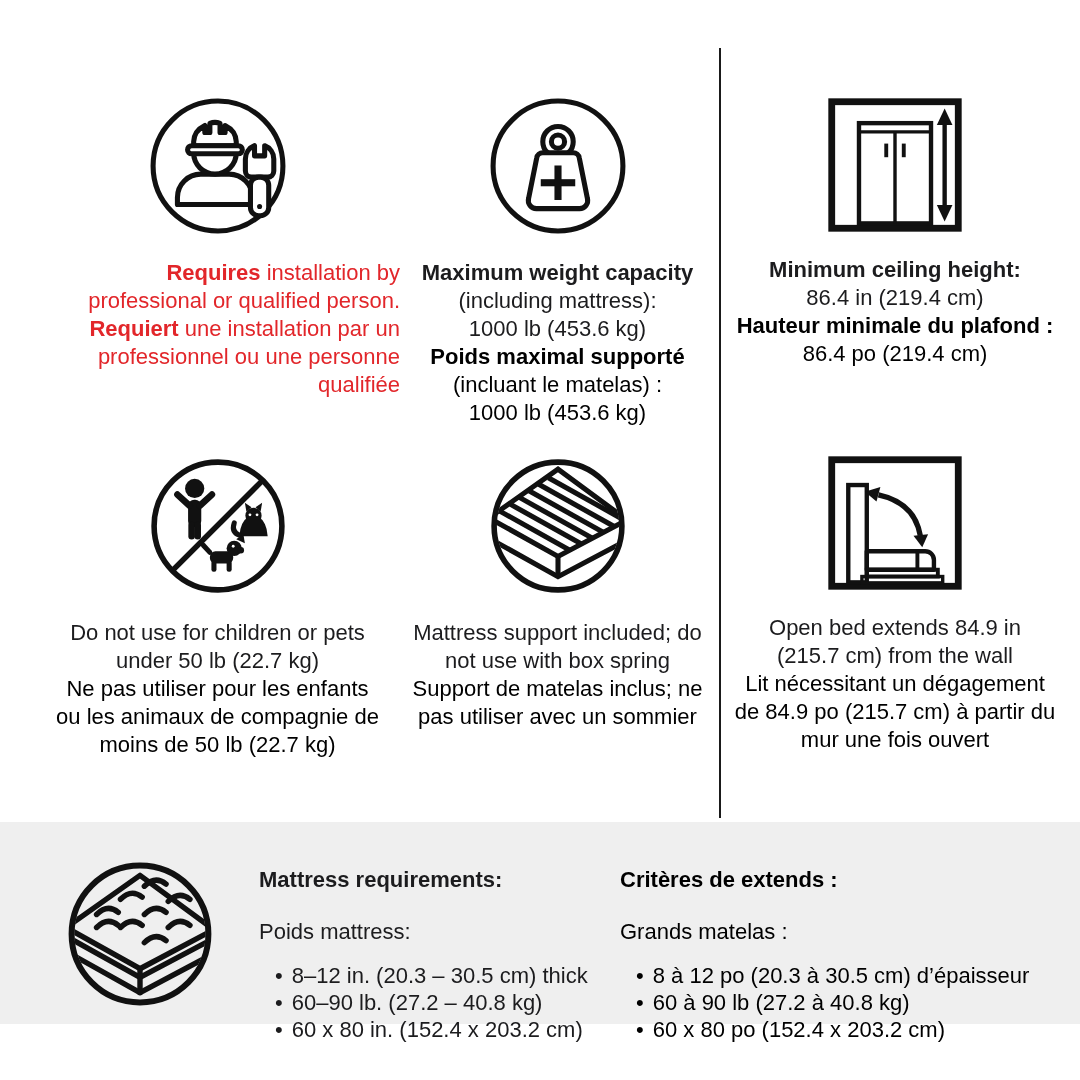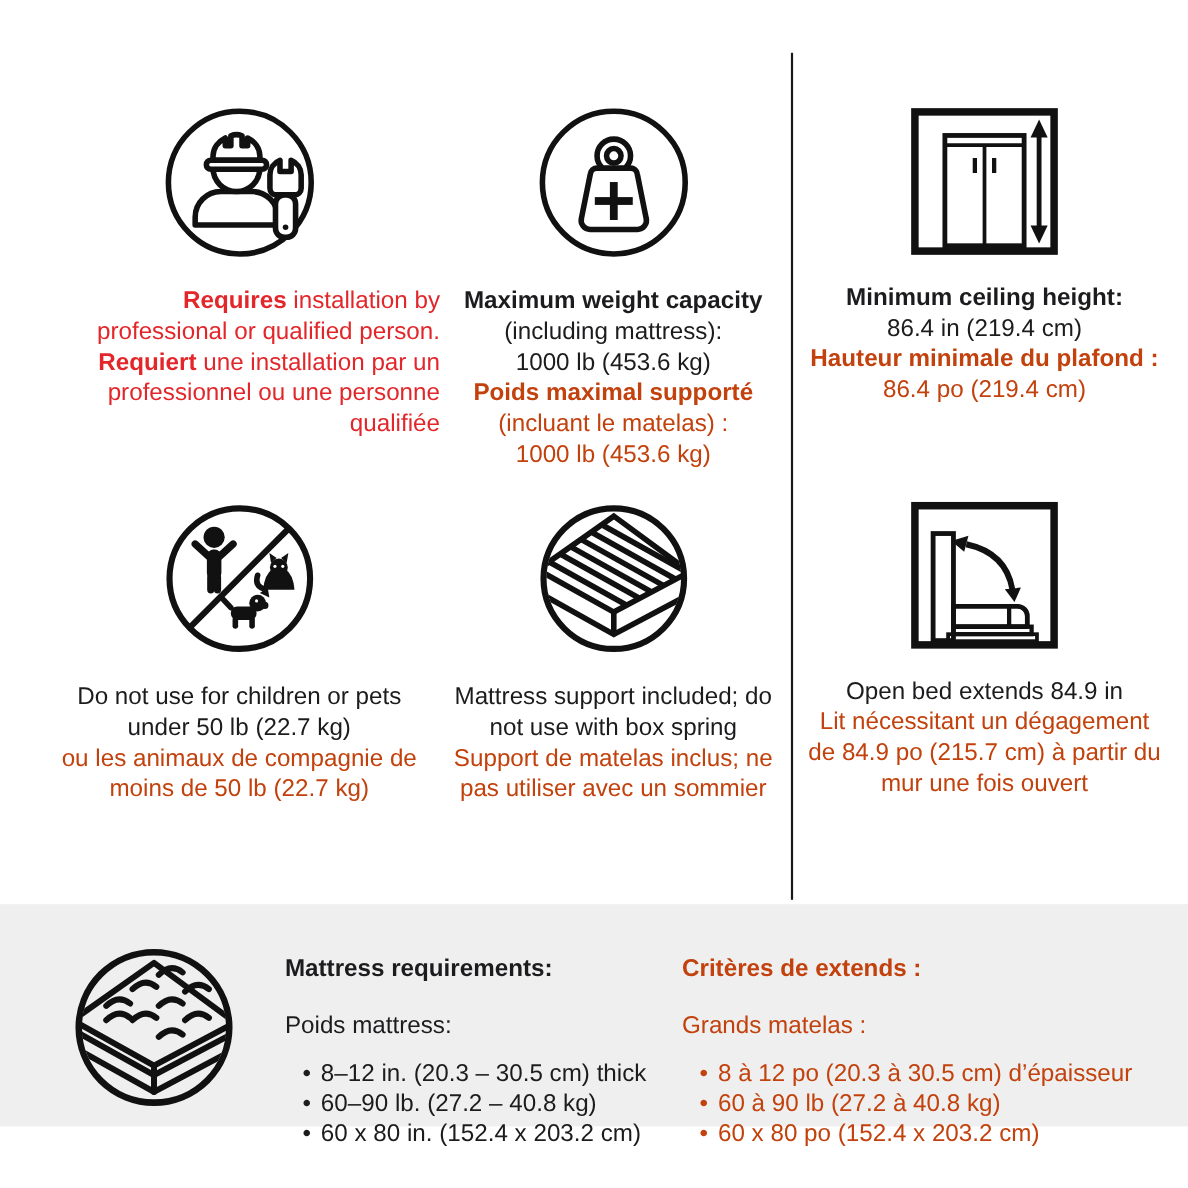--- a/index.html
+++ b/index.html
@@ -5,21 +5,21 @@
   html,body{margin:0;padding:0;}
   body{
     width:1080px;height:1080px;position:relative;background:#ffffff;
     font-family:"Liberation Sans", sans-serif;color:#1C1C1E;overflow:hidden;
   }
   .cell{position:absolute;text-align:center;}
   .icon-wrap{display:flex;justify-content:center;align-items:flex-start;height:142px;}
   .txt{margin-top:22px;font-size:22px;line-height:28px;}
   .txt div{white-space:nowrap;}
   .b{font-weight:700;}
-  .fr{color:#c2410c;}
+  .fr{color:#000000;}
   .red{color:#E2262A;}
   .divider{position:absolute;left:719px;top:48px;width:2px;height:770px;background:#1A1A1A;}
   .bottom{position:absolute;left:0;top:822px;width:1080px;height:202px;background:#EFEFEF;}
   .bottom .icon-box{position:absolute;left:64px;top:36px;width:152px;height:152px;}
   .col{position:absolute;top:44px;font-size:22px;line-height:28px;text-align:left;}
   .col-en{left:259px;}
   .col-fr{left:620px;}
   .col .title{font-weight:700;margin-bottom:24px;white-space:nowrap;}
   .col .subtitle{margin-bottom:5px;white-space:nowrap;}
   .col ul{list-style:none;margin:16px;padding:0;}
@@ -123,20 +123,21 @@
         <rect x="63.5" y="104" width="5" height="11" rx="2.2"></rect>
         <rect x="78.5" y="104" width="5" height="11" rx="2.2"></rect>
         <line x1="62" y1="96" x2="55.5" y2="89" stroke="#111" stroke-width="5" stroke-linecap="round"></line>
         <circle cx="85" cy="90" r="1.4" fill="#fff"></circle>
       </g>
     </svg>
   </div>
   <div class="txt">
     <div>Do not use for children or pets</div>
     <div>under 50 lb (22.7 kg)</div>
+    <div class="fr">Ne pas utiliser pour les enfants</div>
     <div class="fr">ou les animaux de compagnie de</div>
     <div class="fr">moins de 50 lb (22.7 kg)</div>
   </div>
 </div>
 
 <div class="cell" style="left:390px;top:455px;width:335px;">
   <div class="icon-wrap">
     <svg width="142" height="142" viewBox="0 0 140 140">
       <defs>
         <clipPath id="c1">
@@ -180,20 +181,21 @@
       <line x1="98" y1="104" x2="98" y2="123" stroke="#111" stroke-width="4"></line>
       <rect x="46" y="123" width="73" height="7" fill="none" stroke="#111" stroke-width="4"></rect>
       <rect x="41" y="130" width="83" height="6.5" fill="none" stroke="#111" stroke-width="3.5"></rect>
       <path d="M58 46 Q95 54 101 88" fill="none" stroke="#111" stroke-width="5.5"></path>
       <path d="M44 43 L60 38 L56 53 z" fill="#111"></path>
       <path d="M103 100 L94 88 L109 86.5 z" fill="#111"></path>
     </svg>
   </div>
   <div class="txt">
     <div>Open bed extends 84.9 in</div>
+    <div>(215.7 cm) from the wall</div>
     <div class="fr">Lit nécessitant un dégagement</div>
     <div class="fr">de 84.9 po (215.7 cm) à partir du</div>
     <div class="fr">mur une fois ouvert</div>
   </div>
 </div>
 
 <div class="bottom">
   <div class="icon-box">
     <svg width="152" height="152" viewBox="0 0 140 140">
       <defs>

